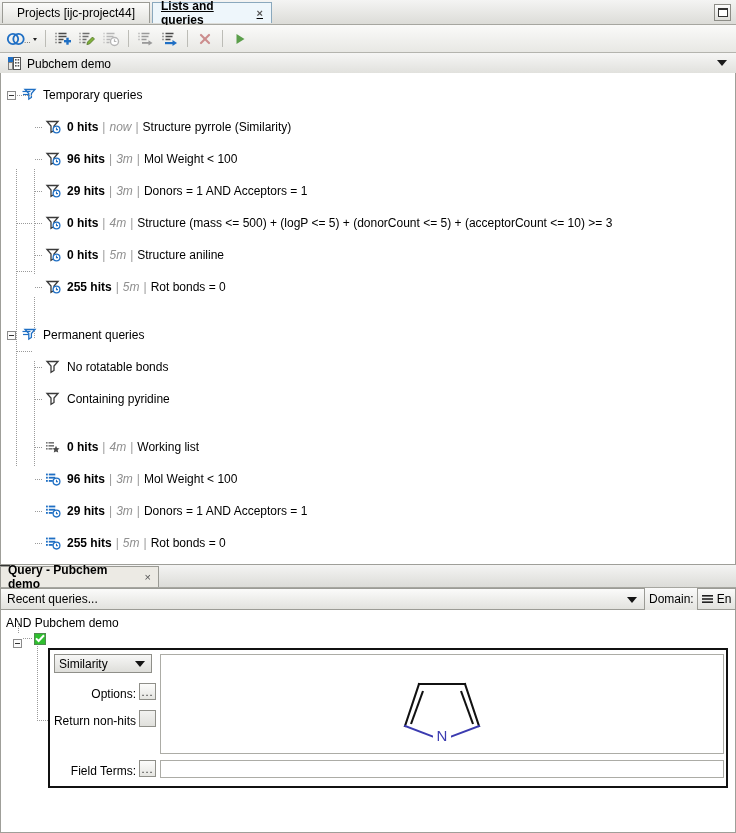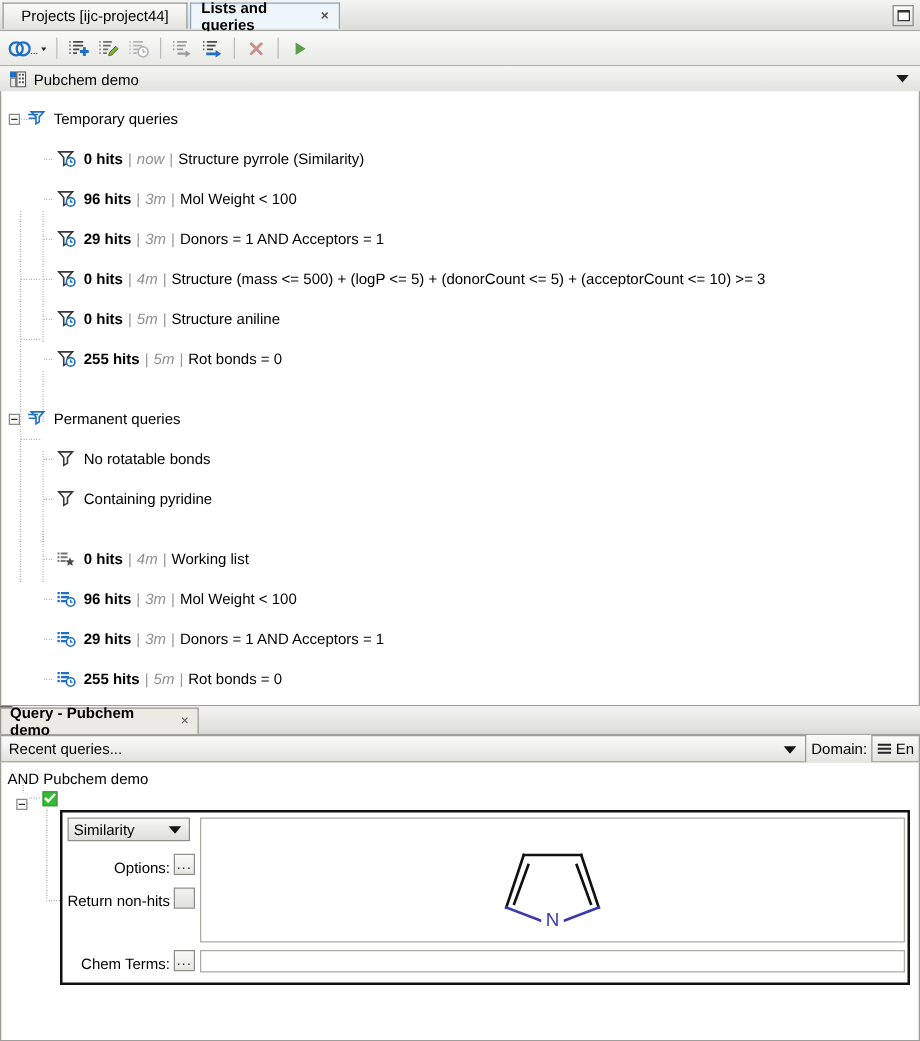--- a/index.html
+++ b/index.html
@@ -14,21 +14,21 @@
 
   
   .top-window{position:absolute;left:0;top:0;width:736px;height:565px;}
 
   .tabrow{position:relative;height:24px;background:linear-gradient(#f4f4f3,#dcdcd8);
           border-bottom:1px solid #a6a6a0;}
   .tab{position:absolute;top:2px;height:21px;box-sizing:border-box;
        display:flex;align-items:center;padding:0 8px;font-size:12px;
        border:1px solid #9a9a94;border-bottom:none;}
   .tab.inactive{background:linear-gradient(#fbfbfa,#e3e3df);color:#000;justify-content:center;}
-  .tab.active{background:#eef6fb;color:#000;font-weight:bold;border-color:#8aa8bd;}
+  .tab.active{background:#eef6fb;color:#000;font-weight:bold;border-color:#8aa8bd;text-decoration:underline;}
   .tab .tclose{margin-left:7px;font-size:11px;color:#555;line-height:1;}
   .tabrow .winbtn{position:absolute;right:5px;top:4px;width:15px;height:15px;
         border:1px solid #8d8d87;background:linear-gradient(#fdfdfd,#dededa);
         display:flex;align-items:center;justify-content:center;}
   .winbtn i{display:block;width:8px;height:6px;border:1px solid #333;border-top-width:2px;background:#fff;}
 
   
   .toolbar{position:relative;height:27px;background:linear-gradient(#fafaf9,#e8e8e4);
            border-bottom:1px solid #b4b4ae;display:flex;align-items:center;padding-left:5px;gap:2px;}
   .tbtn{width:22px;height:21px;display:flex;align-items:center;justify-content:center;}
@@ -561,21 +561,21 @@
           <span>Similarity</span>
           <span class="carr"></span>
         </div>
 
         <div class="flabel" style="left:0px;top:37px;width:86px;">Options:</div>
         <div class="dotsbtn" style="left:89px;top:33px;width:17px;height:17px;">...</div>
 
         <div class="flabel" style="left:0px;top:64px;width:86px;">Return non-hits</div>
         <div class="cbox" style="left:89px;top:60px;width:17px;height:17px;"></div>
 
-        <div class="flabel" style="left:0px;top:114px;width:86px;">Chem Terms:</div>
+        <div class="flabel" style="left:0px;top:114px;width:86px;">Field Terms:</div>
         <div class="dotsbtn" style="left:89px;top:110px;width:17px;height:17px;">...</div>
         <div class="inputbox" style="left:110px;top:110px;width:564px;height:18px;"></div>
 
         <div class="sketchpane" style="left:110px;top:4px;width:564px;height:100px;">
           <svg width="564" height="100" viewBox="0 0 564 100" style="display:block">
 
             <g stroke="#111111" stroke-width="2.1" fill="none" stroke-linecap="square">
 
               <path d="M258 29 L304 29"></path>
 

